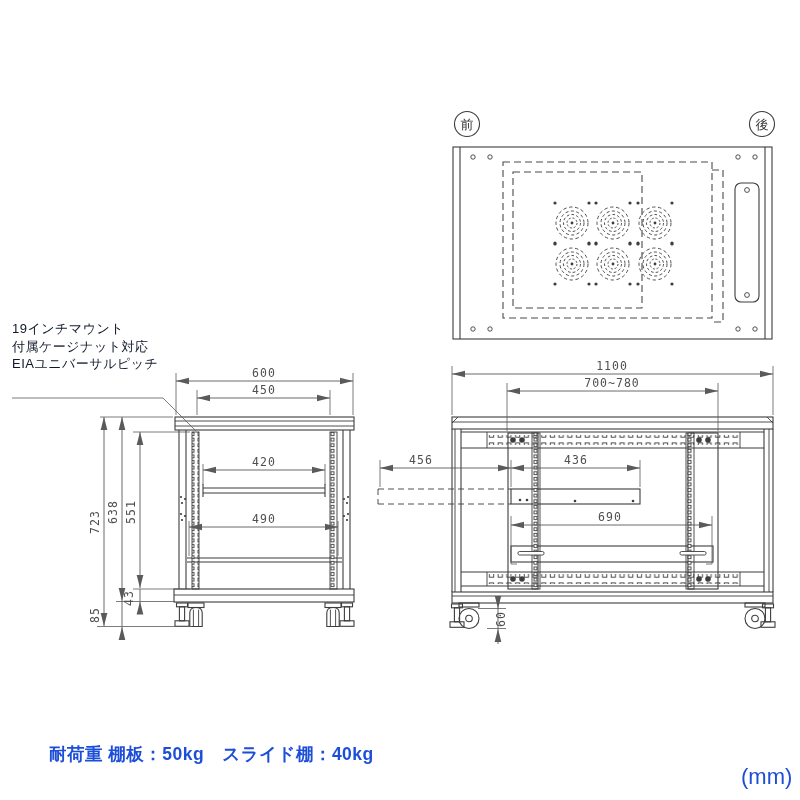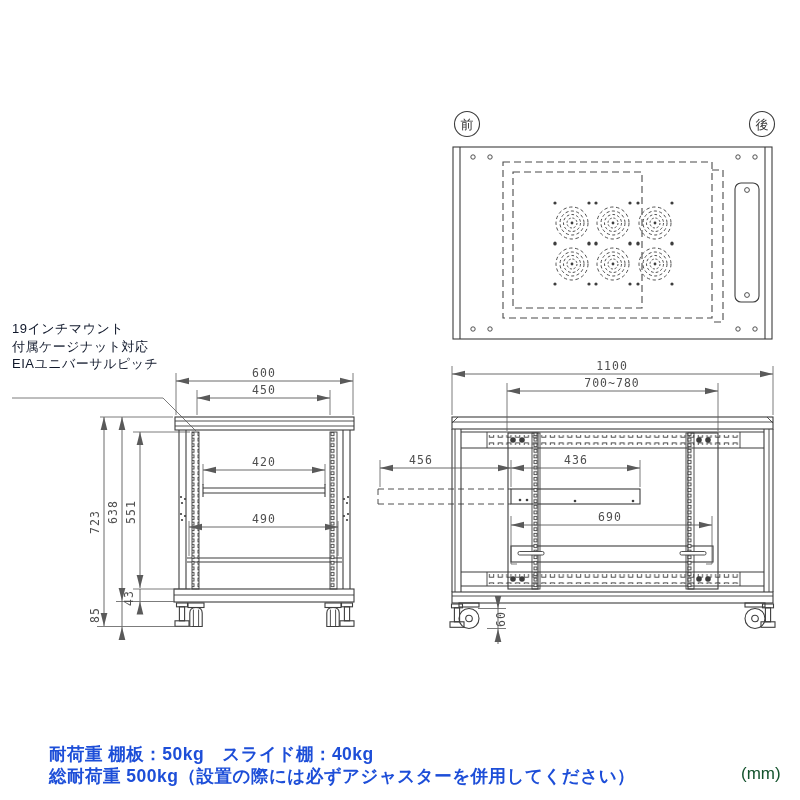--- a/index.html
+++ b/index.html
@@ -12,21 +12,21 @@
   .dash{stroke:#4a4a4a;stroke-width:1.1;fill:none;stroke-dasharray:7 4;}
   .dimln{stroke:#5a5a5a;stroke-width:0.9;fill:none;}
   .extln{stroke:#5a5a5a;stroke-width:0.8;fill:none;}
   .dot{fill:#3d3d3d;stroke:none;}
   .dimtxt{font-family:"DejaVu Sans Mono",monospace;font-size:11.5px;fill:#4f4f4f;letter-spacing:1px;}
   .jp{font-family:"Liberation Sans",sans-serif;fill:#333;}
   .annot{position:absolute;left:12px;top:320px;font-size:13px;color:#0f172a;line-height:17.5px;
          letter-spacing:0.5px;white-space:nowrap;}
   .footer-line{position:absolute;left:8px;font-size:17.5px;font-weight:bold;color:#1d4ed8;
                letter-spacing:0.5px;white-space:nowrap;margin-left:41px;}
-  .unit{position:absolute;left:741px;top:764px;font-size:17px;color:#14532d;}
+  .unit{position:absolute;left:741px;top:764px;font-size:22px;color:#1d4ed8;}
 </style>
 </head>
 <body>
 
 <div id="stage">
 
 <svg width="800" height="800" viewBox="0 0 800 800">
   <defs>
     <marker id="ma" viewBox="0 0 12 8" refX="12" refY="4" markerWidth="13" markerHeight="9" orient="auto-start-reverse" markerUnits="userSpaceOnUse">
       <path d="M0,0.9 L12,4 L0,7.1 Z" fill="#5a5a5a"></path>
@@ -318,16 +318,15 @@
   </g>
 </svg>
 
 <div class="annot">
   <div>19インチマウント</div>
   <div>付属ケージナット対応</div>
   <div>EIAユニバーサルピッチ</div>
 </div>
 
 <div class="footer-line" style="top:742px;">耐荷重 棚板：50kg　スライド棚：40kg</div>
-<div class="footer-line" style="top:764px;">総耐荷重 500kg（設置の際には必ずアジャスターを併用してください）</div>
 <div class="unit">(mm)</div>
 
 </div>
 
 </body></html>

